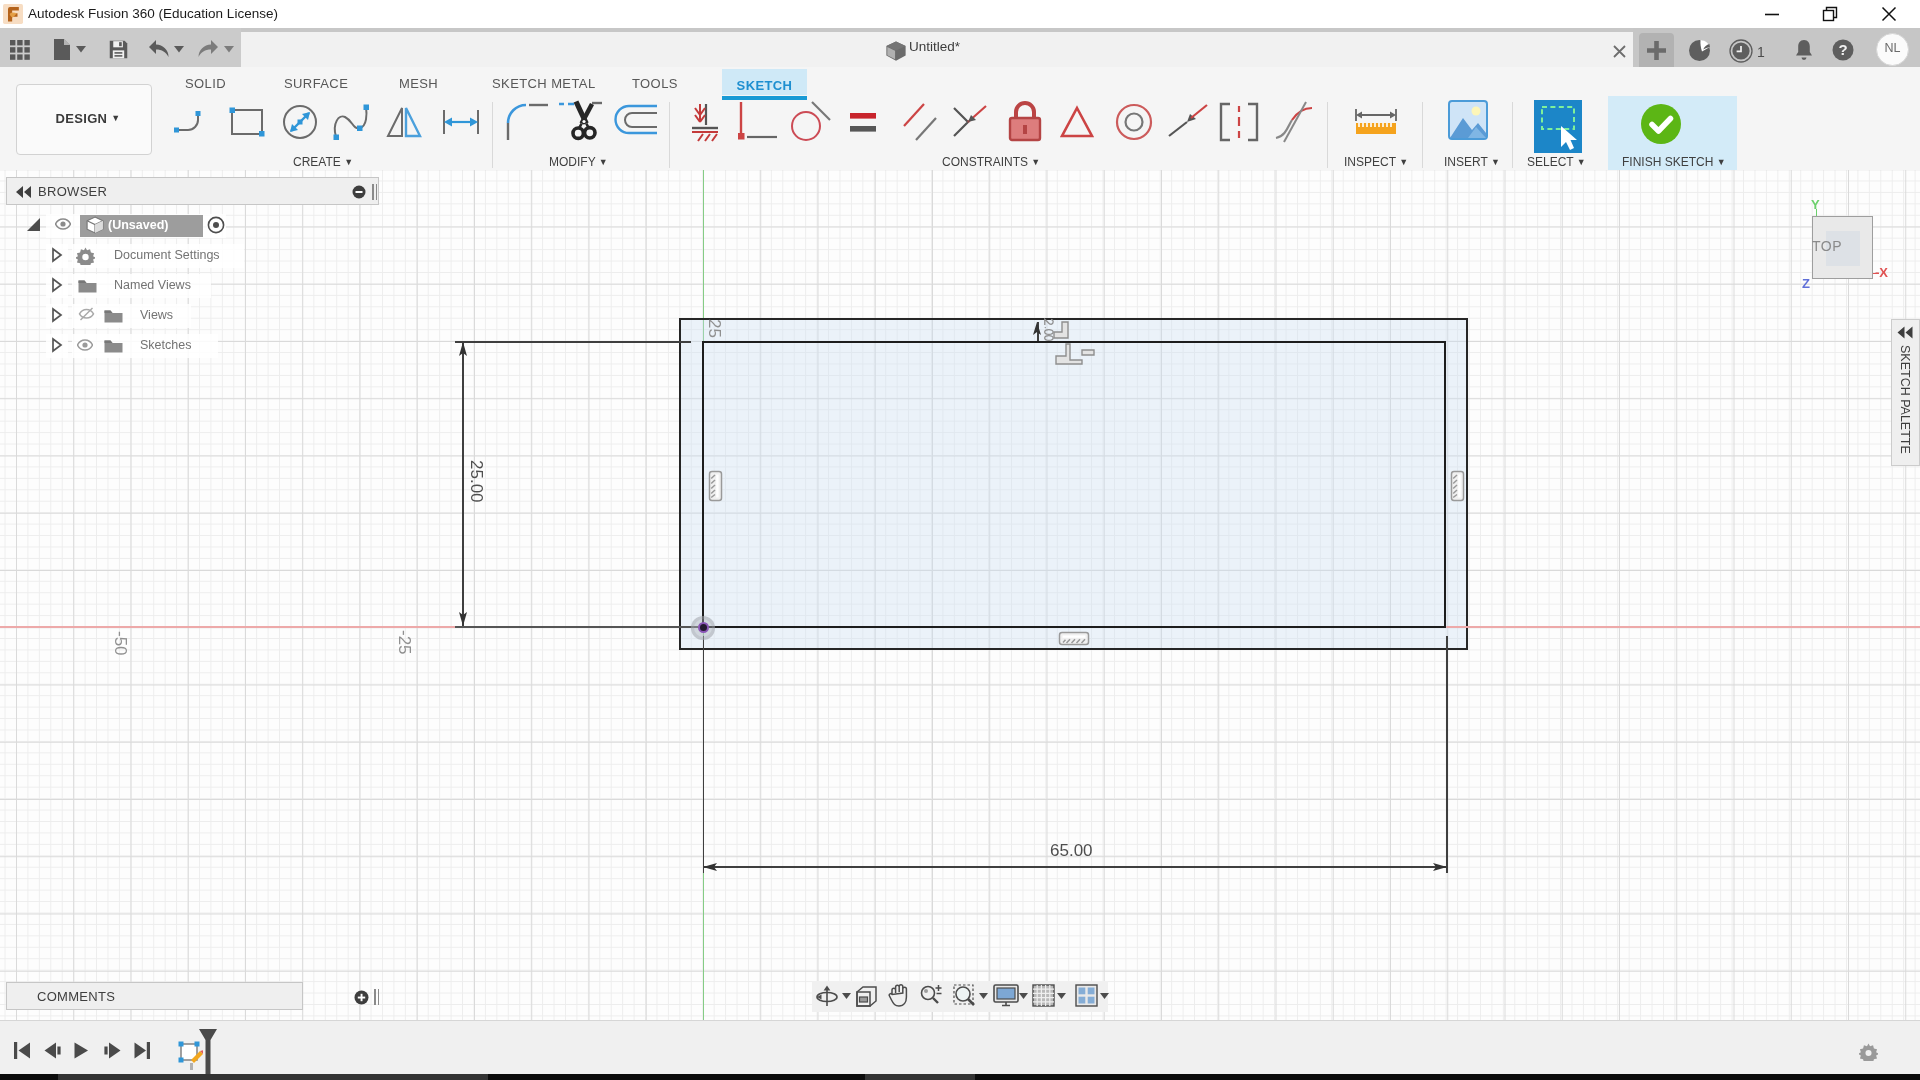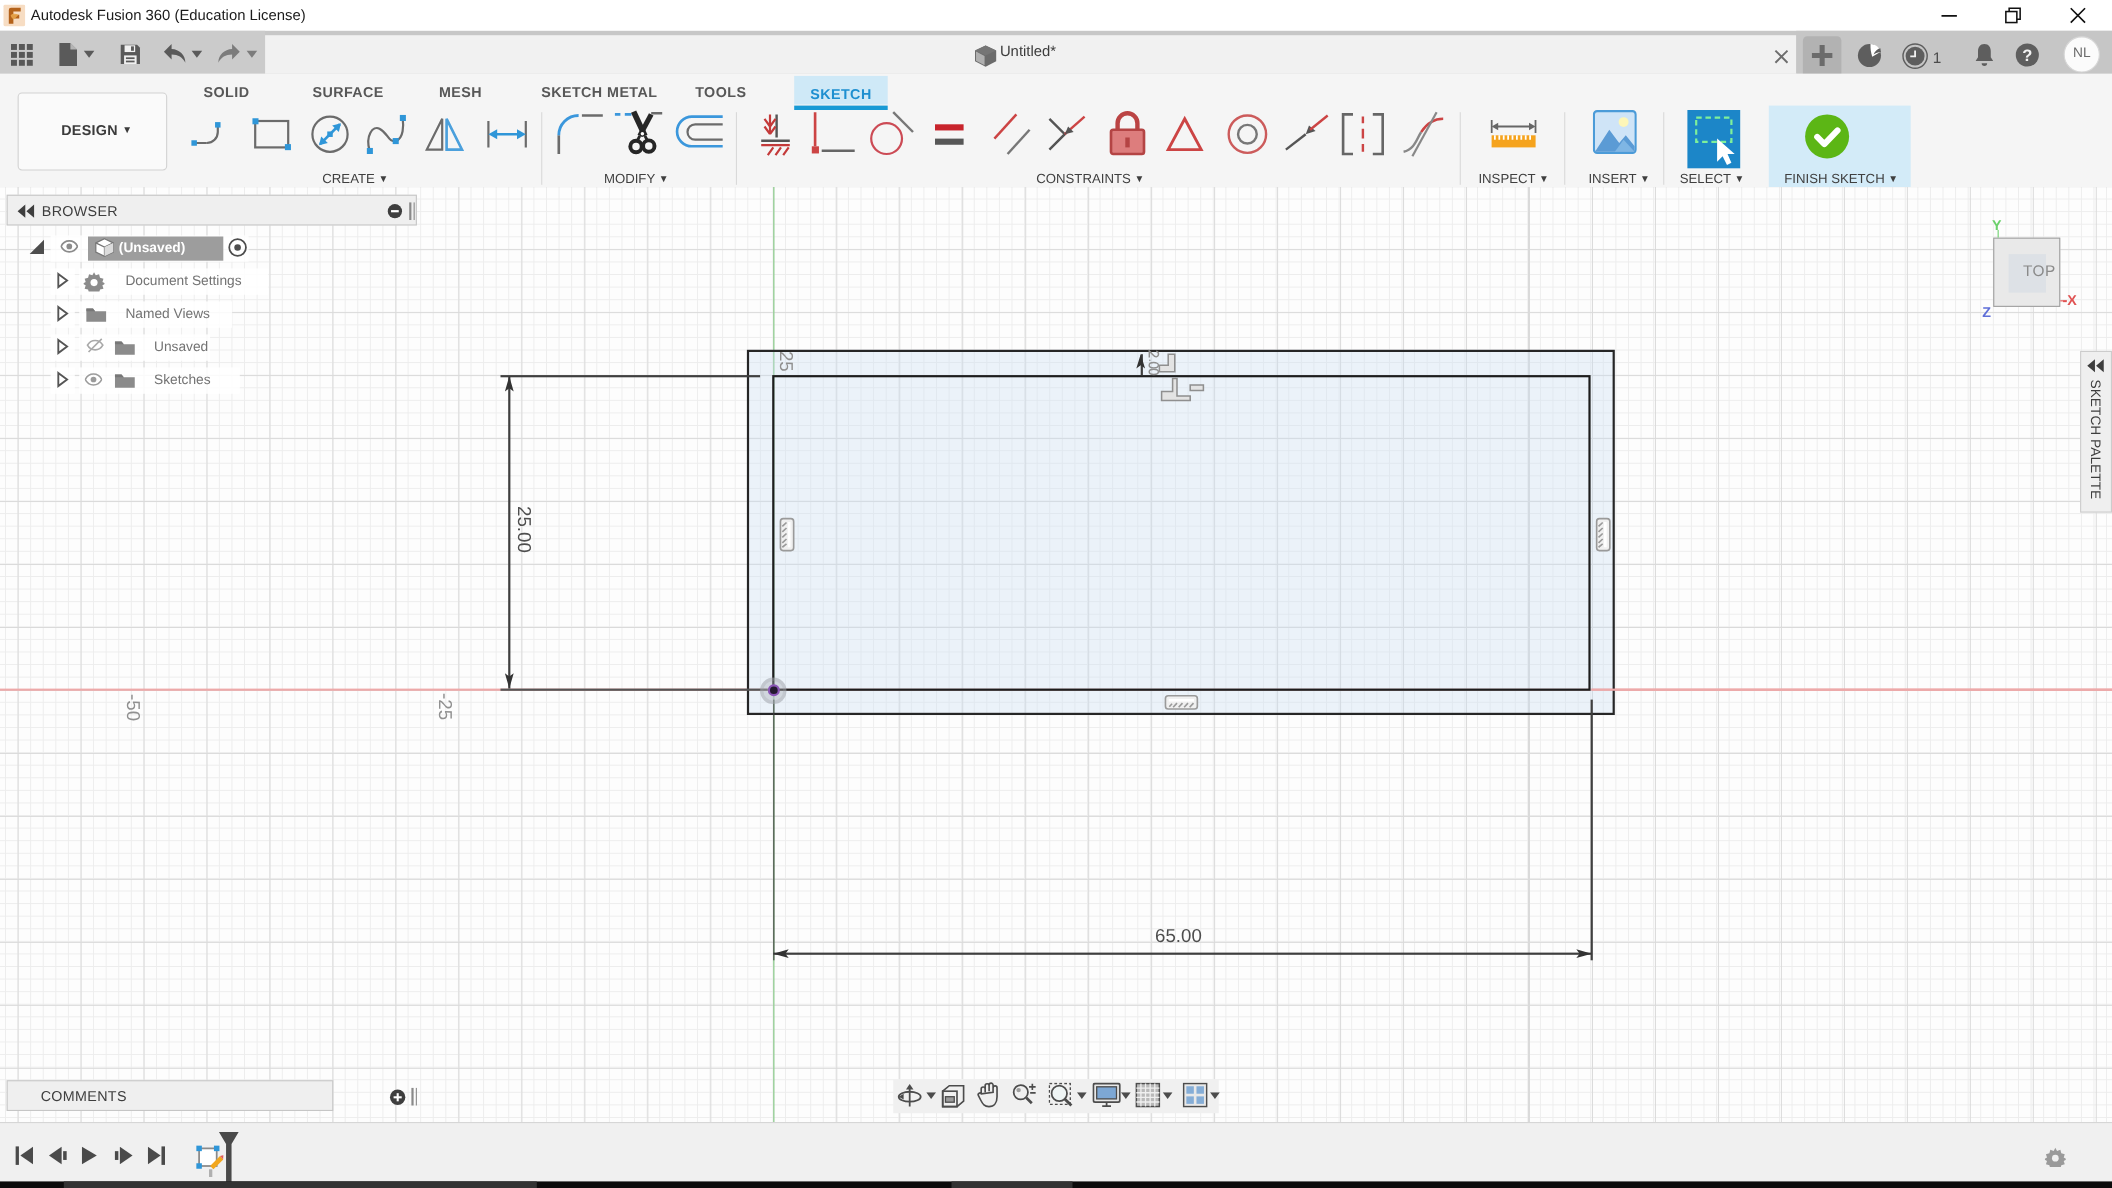--- a/index.html
+++ b/index.html
@@ -13,21 +13,21 @@
 #flogo { position:absolute; left:3px; top:4px; width:20px; height:20px; }
 
 
 #toolbar { position:absolute; left:0; top:28px; width:1920px; height:39px; background:#c7c7c7; }
 #tb-left { position:absolute; left:0; top:0; width:241px; height:39px; background:#cbcbcb; }
 #tb-tab { position:absolute; left:241px; top:4px; width:1392px; height:35px; background:#f1f1f1; }
 #tb-right { position:absolute; left:1633px; top:0; width:287px; height:39px; background:#c6c6c6; }
 
 
 #ribbon { position:absolute; left:0; top:67px; width:1920px; height:103px; background:#f5f5f5; }
-.rtab { position:absolute; top:9px; font-size:13px; font-weight:bold; color:#575757; letter-spacing:0.4px; }
+.rtab { position:absolute; top:9px; font-size:13px; font-weight:normal; color:#575757; letter-spacing:0.4px; }
 #sketchtab { position:absolute; left:722px; top:2px; width:85px; height:93px; }
 #sketchtab .bg { position:absolute; left:0; top:0; width:85px; height:26px; background:#cfe9f7; }
 #sketchtab .ul { position:absolute; left:0; top:27px; width:85px; height:4px; background:#189ad5; }
 #sketchtab .tx { position:absolute; left:0; top:9px; width:85px; text-align:center; font-size:13px; font-weight:bold; color:#1e8fd0; letter-spacing:0.4px; }
 .glabel { position:absolute; top:88px; font-size:12px; color:#3f3f3f; white-space:nowrap; z-index:6; }
 .glabel .car { font-size:9px; position:relative; top:-1px; color:#3f3f3f; }
 .rsep { position:absolute; top:35px; width:1px; height:66px; background:#d9d9d9; }
 .ricon { position:absolute; top:33px; }
 
 
@@ -476,21 +476,21 @@
         <path d="M2 2 L10 8 L2 14 Z" fill="none" stroke="#555" stroke-width="1.7"></path>
       </svg>
     <svg class="abs" style="left:78px;top:307px" width="17" height="15" viewBox="0 0 17 15">
         <path d="M8.5 2.5 C5 2.5 2.5 5 1.5 6.8 C2.5 8.6 5 11 8.5 11 C12 11 14.5 8.6 15.5 6.8 C14.5 5 12 2.5 8.5 2.5 Z" fill="none" stroke="#a9a9a9" stroke-width="1.5"></path>
         <path d="M2.5 13 L14.5 1" stroke="#a9a9a9" stroke-width="1.5"></path>
       </svg>
     <svg class="abs" style="left:104px;top:308px" width="19" height="15" viewBox="0 0 19 15">
         <path d="M0.5 2.5 h6 l2 2.5 h10 v9.5 h-18 z" fill="#8b8b8b"></path>
         <path d="M0.5 2.5 h6 l2 2.5 h-8 z" fill="#777"></path>
       </svg>
-    <div class="trowtx" style="left:140px;top:308px">Unsaved</div>
+    <div class="trowtx" style="left:140px;top:308px">Views</div>
 
     <div class="trow" style="left:46px;top:334px;width:22px"></div>
       <div class="trow" style="left:72px;top:334px;width:146px"></div>
     <svg class="abs" style="left:51px;top:337px" width="12" height="16" viewBox="0 0 12 16">
         <path d="M2 2 L10 8 L2 14 Z" fill="none" stroke="#555" stroke-width="1.7"></path>
       </svg>
     <svg class="abs" style="left:77px;top:339px" width="16" height="12" viewBox="0 0 16 12">
         <path d="M8 1 C4 1 1.5 4 0.5 6 C1.5 8 4 11 8 11 C12 11 14.5 8 15.5 6 C14.5 4 12 1 8 1 Z" fill="none" stroke="#9b9b9b" stroke-width="1.5"></path>
         <circle cx="8" cy="6" r="2.6" fill="#9b9b9b"></circle>
       </svg>
@@ -564,21 +564,21 @@
         <rect x="12.7" y="3.5" width="6.8" height="6.8" fill="#85add6"></rect>
         <rect x="3.5" y="12.7" width="6.8" height="6.8" fill="#85add6"></rect>
         <rect x="12.7" y="12.7" width="6.8" height="6.8" fill="#85add6"></rect>
       </svg>
     <svg class="abs" style="left:1100px;top:993px" width="9" height="7" viewBox="0 0 9 7">
         <path d="M0 0 h9 l-4.5 6 z" fill="#4c4c4c"></path>
       </svg>
 
     <div class="abs" style="left:1812px;top:216px;width:61px;height:63px;background:#e9e9e9;border:1px solid #9e9e9e"></div>
     <div class="abs" style="left:1826px;top:231px;width:34px;height:35px;background:#dde1e6"></div>
-    <div class="abs" style="left:1812px;top:238px;width:84px;text-align:center;font-size:14px;color:#8a8a8a;letter-spacing:0.5px">TOP</div>
+    <div class="abs" style="left:1812px;top:238px;width:84px;font-size:14px;color:#8a8a8a;letter-spacing:0.5px">TOP</div>
     <div class="abs" style="left:1811px;top:197px;font-size:13px;font-weight:bold;color:#6bd06b">Y</div>
     <div class="abs" style="left:1815.5px;top:209px;width:1.5px;height:7px;background:#6bd06b"></div>
     <div class="abs" style="left:1802px;top:276px;font-size:13px;font-weight:bold;color:#5f6fd8">Z</div>
     <div class="abs" style="left:1875px;top:265px;font-size:13px;font-weight:bold;color:#e05252">-X</div>
     <div class="abs" style="left:1873px;top:272.5px;width:6px;height:1.5px;background:#e05252"></div>
 
     <div class="abs" style="left:1891px;top:319px;width:29px;height:147px;background:#efefef;border:1px solid #cccccc">
       <svg class="abs" style="left:5px;top:6px" width="17" height="13" viewBox="0 0 17 13">
           <path d="M7.5 0.5 v12 L0.5 6.5 Z M15.5 0.5 v12 L8.5 6.5 Z" fill="#3e3e3e"></path>
         </svg>

